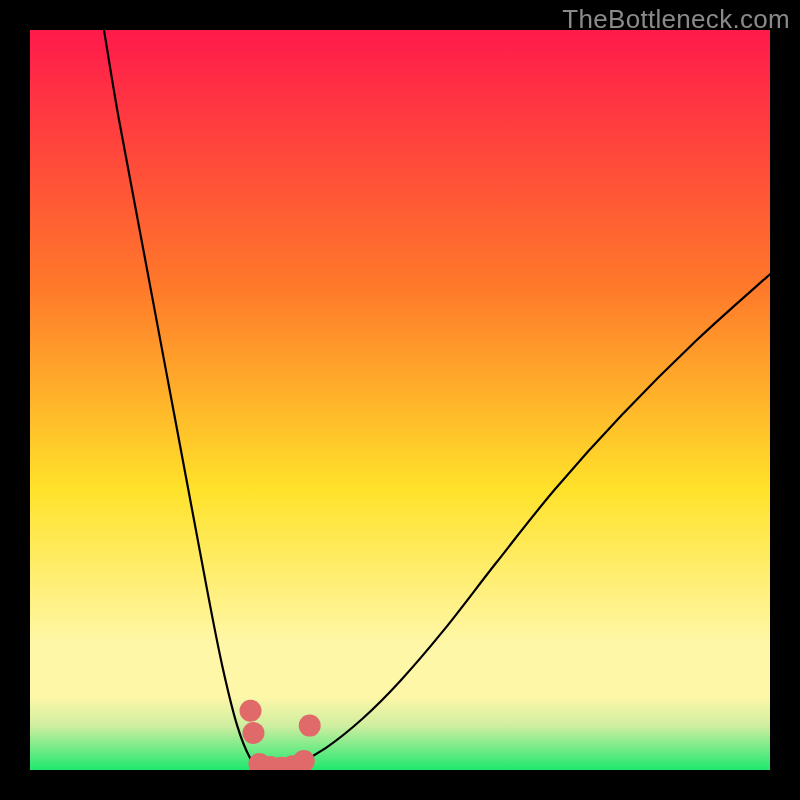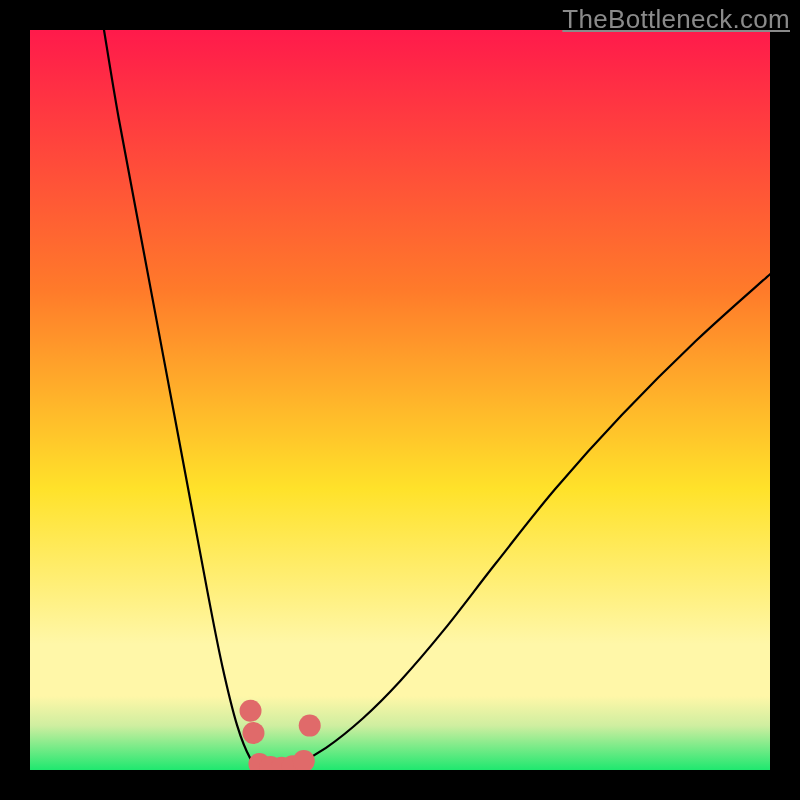--- a/index.html
+++ b/index.html
@@ -29,21 +29,20 @@
   .watermark {
     position: absolute;
     top: 4px;
     right: 10px;
     font-family: Arial, Helvetica, sans-serif;
     font-size: 26px;
     font-weight: 500;
     color: #8a8a8a;
     letter-spacing: 0.3px;
     z-index: 10;
-    text-decoration: underline;
   }
   svg { display:block; }
 </style>
 </head>
 <body>
 
 <div class="frame">
   <div class="watermark">TheBottleneck.com</div>
   <div class="plot">
     <svg id="chart-svg" width="740" height="740" viewBox="0 0 740 740" preserveAspectRatio="none">

